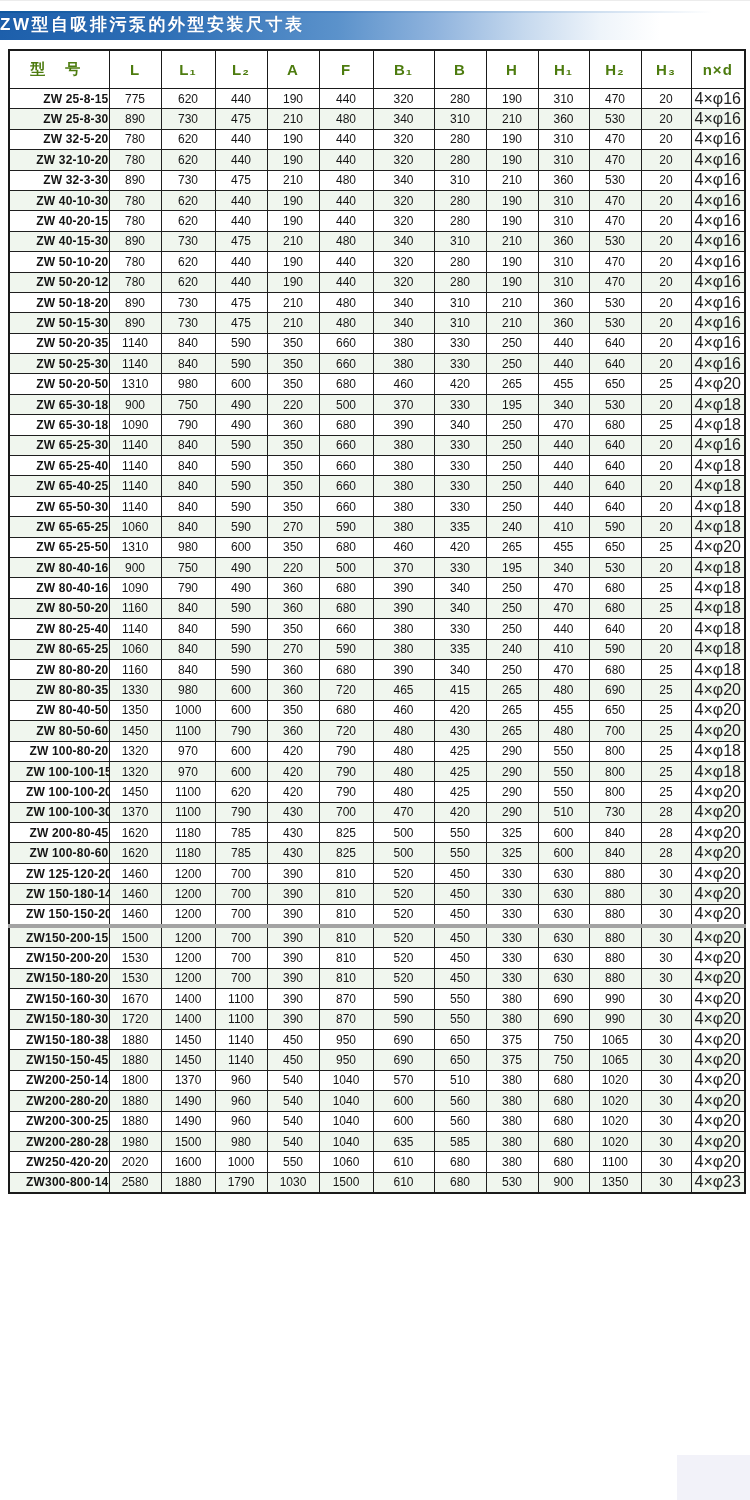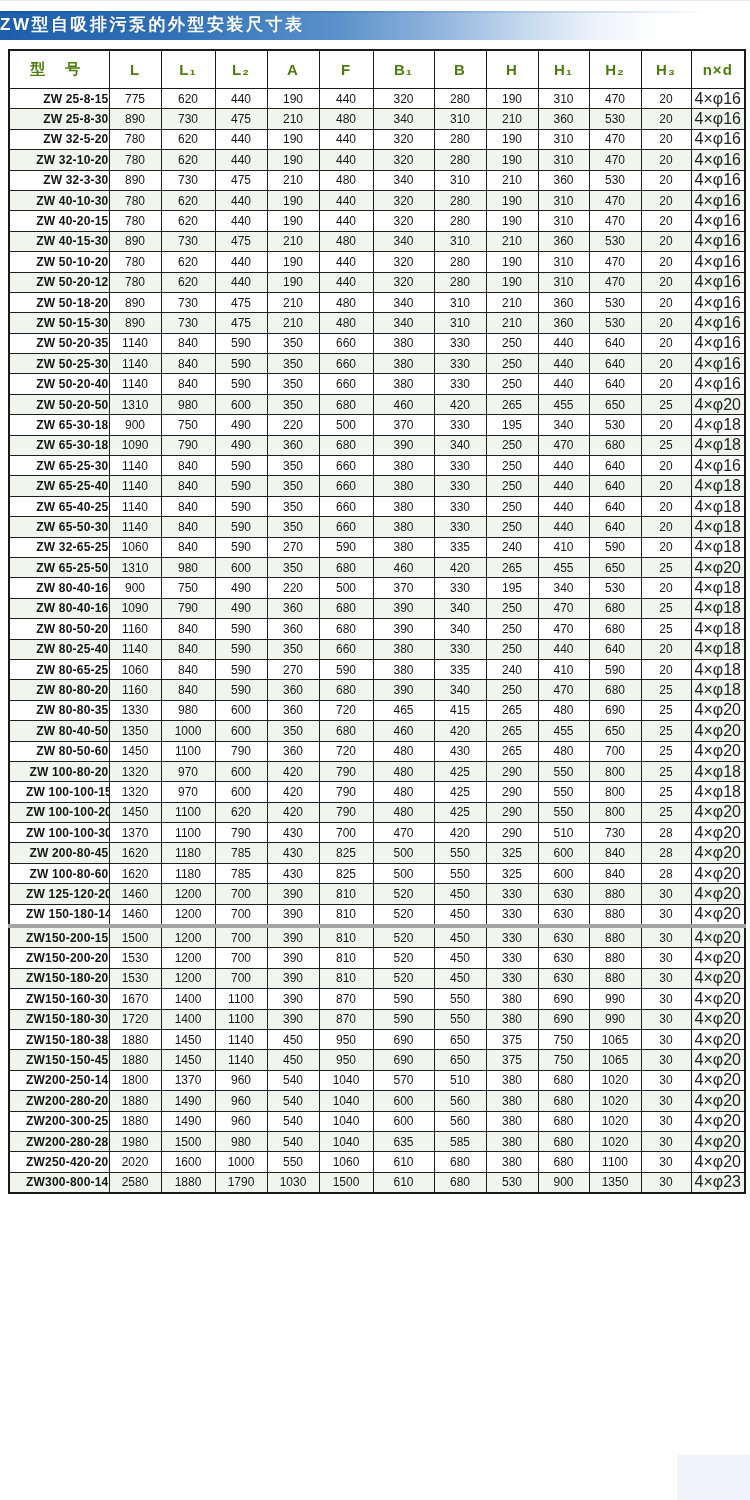--- a/index.html
+++ b/index.html
@@ -327,35 +327,20 @@
         <td>660</td>
         <td>380</td>
         <td>330</td>
         <td>250</td>
         <td>440</td>
         <td>640</td>
         <td>20</td>
         <td class="nxd">4×φ16</td>
       </tr>
       <tr>
-        <td class="model">ZW 50-20-40</td>
-        <td>1140</td>
-        <td>840</td>
-        <td>590</td>
-        <td>350</td>
-        <td>660</td>
-        <td>380</td>
-        <td>330</td>
-        <td>250</td>
-        <td>440</td>
-        <td>640</td>
-        <td>20</td>
-        <td class="nxd">4×φ16</td>
-      </tr>
-      <tr>
         <td class="model">ZW 50-20-50</td>
         <td>1310</td>
         <td>980</td>
         <td>600</td>
         <td>350</td>
         <td>680</td>
         <td>460</td>
         <td>420</td>
         <td>265</td>
         <td>455</td>
@@ -447,21 +432,21 @@
         <td>660</td>
         <td>380</td>
         <td>330</td>
         <td>250</td>
         <td>440</td>
         <td>640</td>
         <td>20</td>
         <td class="nxd">4×φ18</td>
       </tr>
       <tr>
-        <td class="model">ZW 32-65-25</td>
+        <td class="model">ZW 65-65-25</td>
         <td>1060</td>
         <td>840</td>
         <td>590</td>
         <td>270</td>
         <td>590</td>
         <td>380</td>
         <td>335</td>
         <td>240</td>
         <td>410</td>
         <td>590</td>
@@ -718,20 +703,35 @@
         <td>520</td>
         <td>450</td>
         <td>330</td>
         <td>630</td>
         <td>880</td>
         <td>30</td>
         <td class="nxd">4×φ20</td>
       </tr>
       <tr>
         <td class="model">ZW 150-180-14</td>
+        <td>1460</td>
+        <td>1200</td>
+        <td>700</td>
+        <td>390</td>
+        <td>810</td>
+        <td>520</td>
+        <td>450</td>
+        <td>330</td>
+        <td>630</td>
+        <td>880</td>
+        <td>30</td>
+        <td class="nxd">4×φ20</td>
+      </tr>
+      <tr>
+        <td class="model">ZW 150-150-20</td>
         <td>1460</td>
         <td>1200</td>
         <td>700</td>
         <td>390</td>
         <td>810</td>
         <td>520</td>
         <td>450</td>
         <td>330</td>
         <td>630</td>
         <td>880</td>

